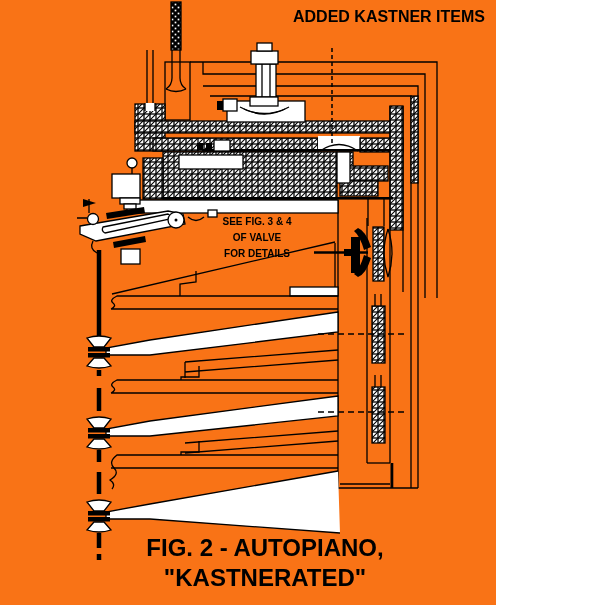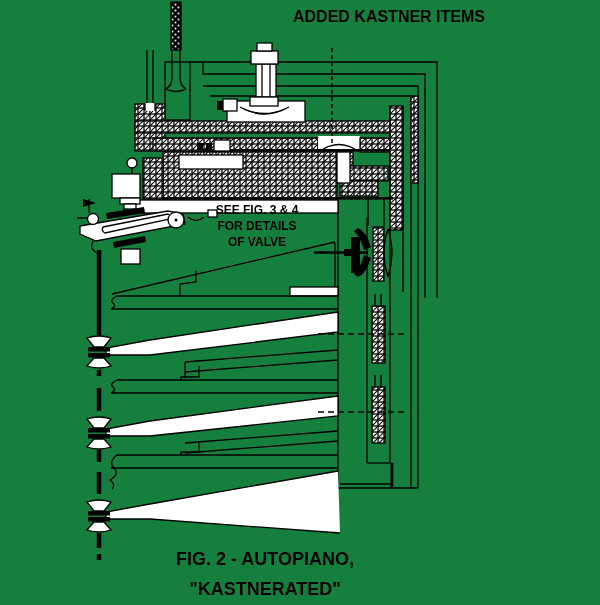--- a/index.html
+++ b/index.html
@@ -1,22 +1,22 @@
 <!DOCTYPE html>
 <html><head>
 <meta charset="utf-8">
 <style>
   html,body{margin:0;padding:0;background:#ffffff;}
-  #stage{position:relative;width:600px;height:605px;background:#15803d;overflow:hidden;
+  #stage{position:relative;width:496px;height:605px;background:#f97316;overflow:hidden;
          font-family:"Liberation Sans",sans-serif;color:#000;}
   #drawing{position:absolute;left:0;top:0;}
   .note{position:absolute;text-align:center;font-weight:bold;color:#000;}
   #top-note{left:278px;top:8px;width:222px;font-size:16px;line-height:18px;letter-spacing:0px;}
-  #valve-note{left:188px;top:202px;width:138px;font-size:12px;line-height:16px;}
-  #caption{left:95px;top:544px;width:340px;font-size:18px;line-height:30px;}
+  #valve-note{left:188px;top:214px;width:138px;font-size:10px;line-height:16px;}
+  #caption{left:95px;top:533px;width:340px;font-size:24px;line-height:30px;}
   .nowrap{white-space:nowrap;}
 </style>
 </head>
 <body>
 
 <div id="stage">
 
   <svg id="drawing" width="600" height="605" viewBox="0 0 600 605" fill="none" stroke="#000" stroke-width="1.3">
     <defs>
       <pattern id="h" width="6" height="6" patternUnits="userSpaceOnUse">
@@ -186,22 +186,22 @@
       <path d="M318,412 H406" stroke-dasharray="6,4"></path>
     </g>
   </svg>
 
   <div id="top-note" class="note">
     <div class="nowrap">ADDED KASTNER ITEMS</div>
   </div>
 
   <div id="valve-note" class="note">
     <div class="nowrap">SEE FIG. 3 &amp; 4</div>
+    <div class="nowrap">OF VALVE</div>
     <div class="nowrap">FOR DETAILS</div>
-    <div class="nowrap">OF VALVE</div>
   </div>
 
   <div id="caption" class="note">
     <div class="nowrap">FIG. 2 - AUTOPIANO,</div>
     <div class="nowrap">"KASTNERATED"</div>
   </div>
 
 </div>
 
 </body></html>

